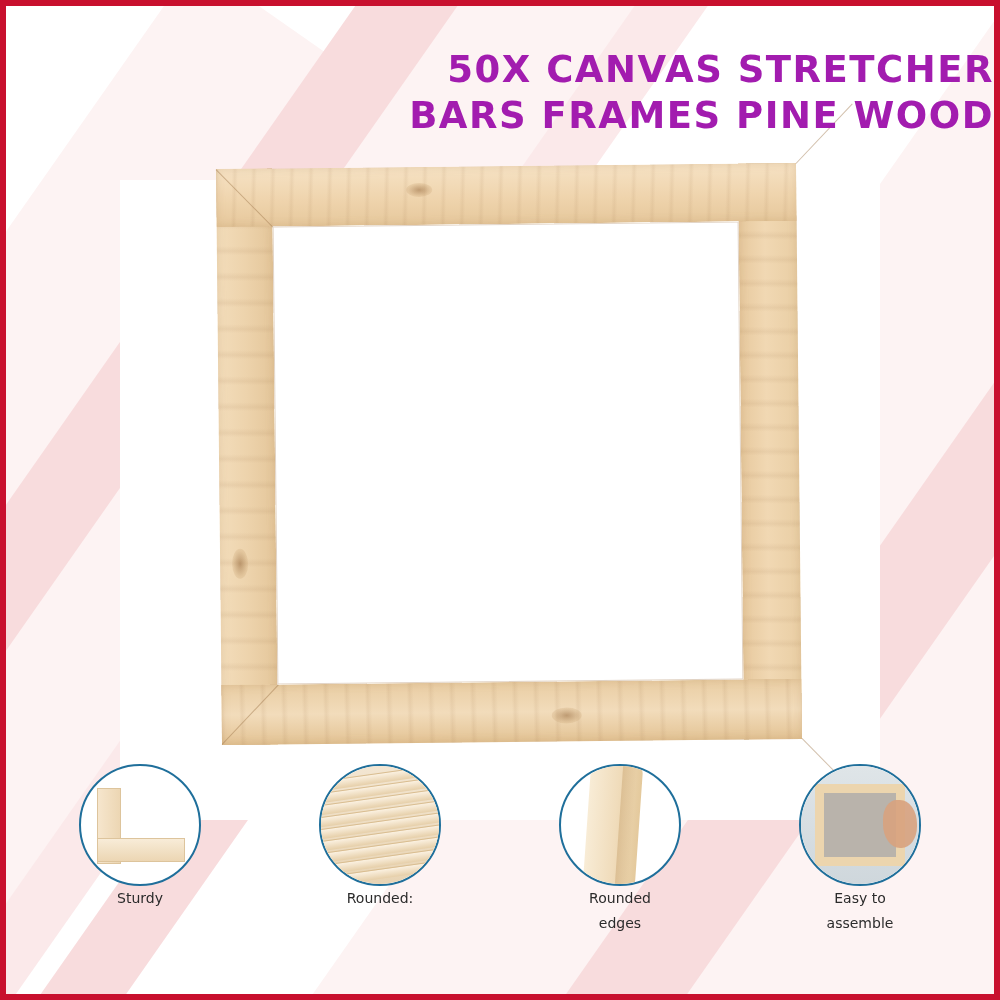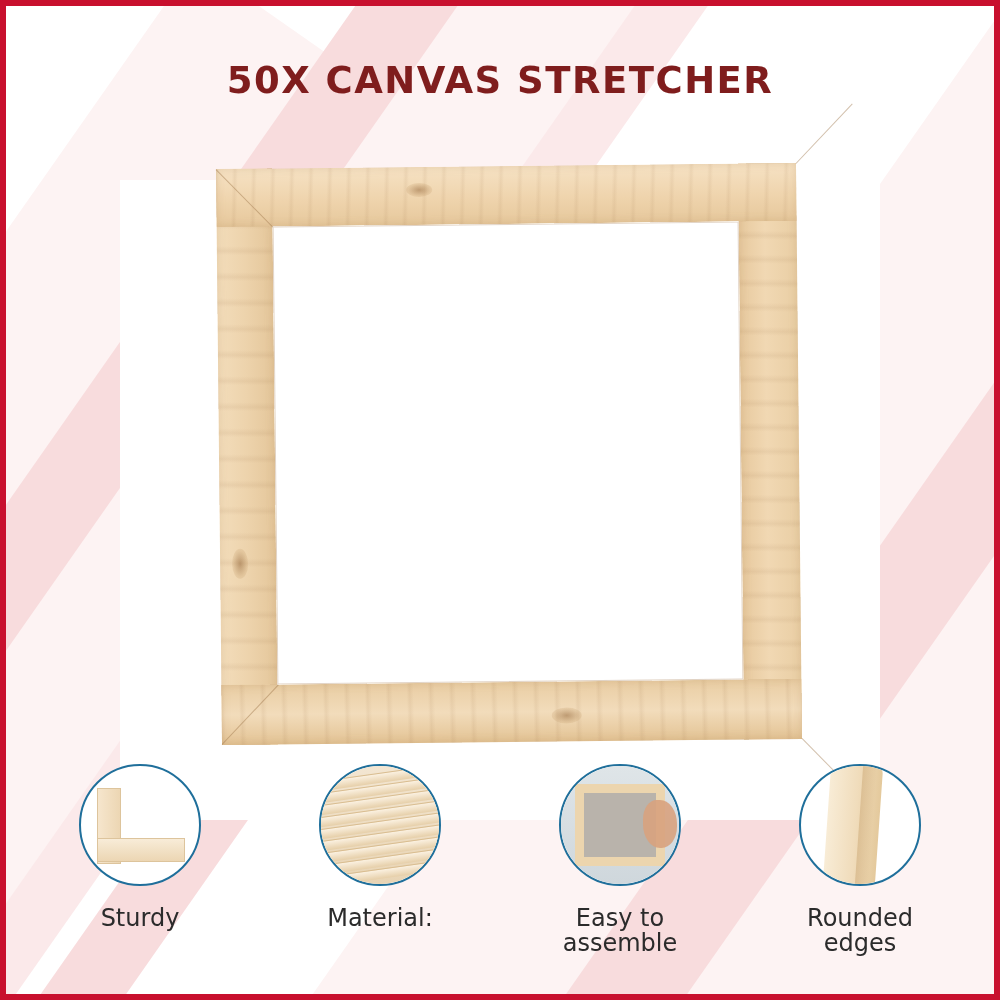--- a/index.html
+++ b/index.html
@@ -48,23 +48,23 @@
     width: 760px;
     height: 640px;
     background: #ffffff;
     z-index: 1;
   }
 
   .title {
     position: absolute;
     left: 0;
     right: 0;
-    top: 52px;
-    text-align: center;
-    color: #7f1d1d;
+    top: 41px;
+    text-align: right;
+    color: #a21caf;
     font-weight: bold;
     font-size: 37px;
     letter-spacing: 1.5px;
     line-height: 46px;
     z-index: 5;
     text-transform: uppercase;
   }
 
   
   .frame-photo {
@@ -165,22 +165,22 @@
     width: 118px;
     height: 118px;
     border-radius: 50%;
     margin: 0 auto;
     border: 2px solid #1f6f9b;
     background: #ffffff;
     overflow: hidden;
     position: relative;
   }
   .feature-label {
-    margin-top: 20px;
-    font-size: 24px;
+    margin-top: 0;
+    font-size: 14px;
     color: #2b2b2b;
     line-height: 25px;
   }
 
   
   .b1-bar-a {
     position: absolute;
     left: 16px; top: 22px;
     width: 22px; height: 74px;
     background: linear-gradient(90deg, #f6e6cd, #ecd6b3);
@@ -263,20 +263,21 @@
     <div class="stripe mid" style="left:880px; top:-200px; width:120px; height:1500px;"></div>
     <div class="stripe faint" style="left:1010px; top:-200px; width:200px; height:1500px;"></div>
     <div class="stripe mid" style="left:-120px; top:620px; width:70px; height:1200px;"></div>
     <div class="stripe faint" style="left:820px; top:520px; width:90px; height:1200px;"></div>
   </div>
 
   <div class="white-wash"></div>
 
   <div class="title">
     <div>50X CANVAS STRETCHER</div>
+    <div>BARS FRAMES PINE WOOD</div>
   </div>
 
   <div class="frame-photo">
     <div class="frame-outer">
       <div class="bar bar-left"></div>
       <div class="bar bar-right"></div>
       <div class="bar bar-top"></div>
       <div class="bar bar-bottom"></div>
       <div class="frame-inner-shadow"></div>
       <div class="miter-line ml-tl"></div>
@@ -309,44 +310,44 @@
           <div class="b2-row" style="top:30px;"></div>
           <div class="b2-row" style="top:42px;"></div>
           <div class="b2-row" style="top:54px;"></div>
           <div class="b2-row" style="top:66px;"></div>
           <div class="b2-row" style="top:78px;"></div>
           <div class="b2-row" style="top:90px;"></div>
           <div class="b2-row" style="top:102px;"></div>
         </div>
       </div>
       <div class="feature-label">
-        <div>Material:</div>
+        <div>Rounded:</div>
+      </div>
+    </div>
+
+    <div class="feature">
+      <div class="badge">
+        <div class="b3-bar">
+            <div class="b3-edge"></div>
+          </div>
+      </div>
+      <div class="feature-label">
+        <div>Rounded</div>
+        <div>edges</div>
       </div>
     </div>
 
     <div class="feature">
       <div class="badge">
         <div class="b4">
           <div class="b4-frame"></div>
           <div class="b4-hand"></div>
         </div>
       </div>
       <div class="feature-label">
         <div>Easy to</div>
         <div>assemble</div>
       </div>
     </div>
 
-    <div class="feature">
-      <div class="badge">
-        <div class="b3-bar">
-            <div class="b3-edge"></div>
-          </div>
-      </div>
-      <div class="feature-label">
-        <div>Rounded</div>
-        <div>edges</div>
-      </div>
-    </div>
-
   </div>
 
 </div>
 
 </body></html>

